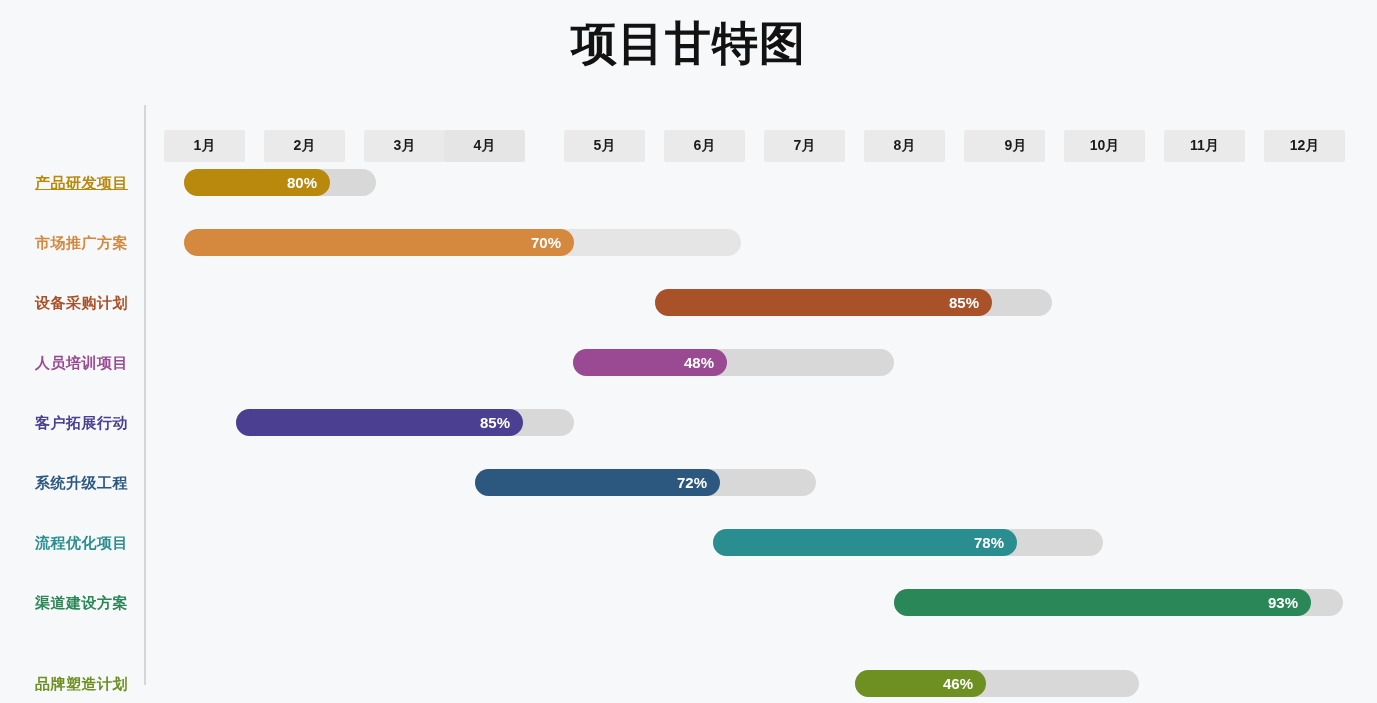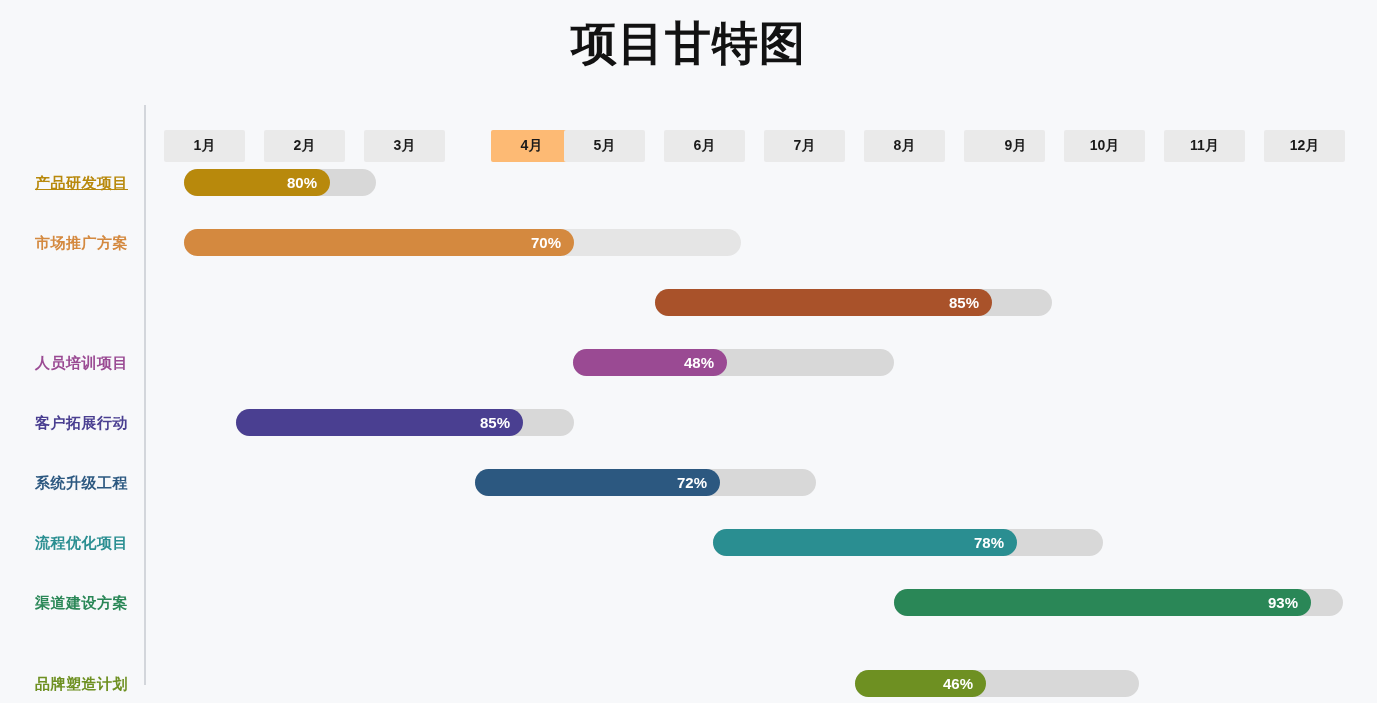--- a/index.html
+++ b/index.html
@@ -133,21 +133,21 @@
   <div id="month-header">
       <div class="month-cell" style="left: 164px; width: 81px; background: rgb(234, 234, 234);">
         <span>1月</span>
       </div>
       <div class="month-cell" style="left: 264px; width: 81px; background: rgb(234, 234, 234);">
         <span>2月</span>
       </div>
       <div class="month-cell" style="left: 364px; width: 81px; background: rgb(234, 234, 234);">
         <span>3月</span>
       </div>
-      <div class="month-cell" style="left: 491px; width: 81px; background: #fdba74;">
+      <div class="month-cell" style="left: 444px; width: 81px; background: #e5e5e5;">
         <span>4月</span>
       </div>
       <div class="month-cell" style="left: 564px; width: 81px; background: rgb(234, 234, 234);">
         <span>5月</span>
       </div>
       <div class="month-cell" style="left: 664px; width: 81px; background: rgb(234, 234, 234);">
         <span>6月</span>
       </div>
       <div class="month-cell" style="left: 764px; width: 81px; background: rgb(234, 234, 234);">
         <span>7月</span>
@@ -180,20 +180,21 @@
       </div>
       <div class="task-row" style="top: 213px;">
         <div class="task-label" style="color: rgb(212, 137, 63);">市场推广方案</div>
         <div class="bar-track" style="left: 184px; width: 557px; background: #e5e5e5;">
           <div class="bar-fill" style="width: 390px; background: rgb(212, 137, 63);">
             <span class="bar-pct">70%</span>
           </div>
         </div>
       </div>
       <div class="task-row" style="top: 273px;">
+        <div class="task-label" style="color: rgb(169, 82, 42);">设备采购计划</div>
         <div class="bar-track" style="left: 655px; width: 397px; background: rgb(216, 216, 216);">
           <div class="bar-fill" style="width: 337px; background: rgb(169, 82, 42);">
             <span class="bar-pct">85%</span>
           </div>
         </div>
       </div>
       <div class="task-row" style="top: 333px;">
         <div class="task-label" style="color: rgb(154, 74, 147);">人员培训项目</div>
         <div class="bar-track" style="left: 573px; width: 321px; background: rgb(216, 216, 216);">
           <div class="bar-fill" style="width: 154px; background: rgb(154, 74, 147);">

